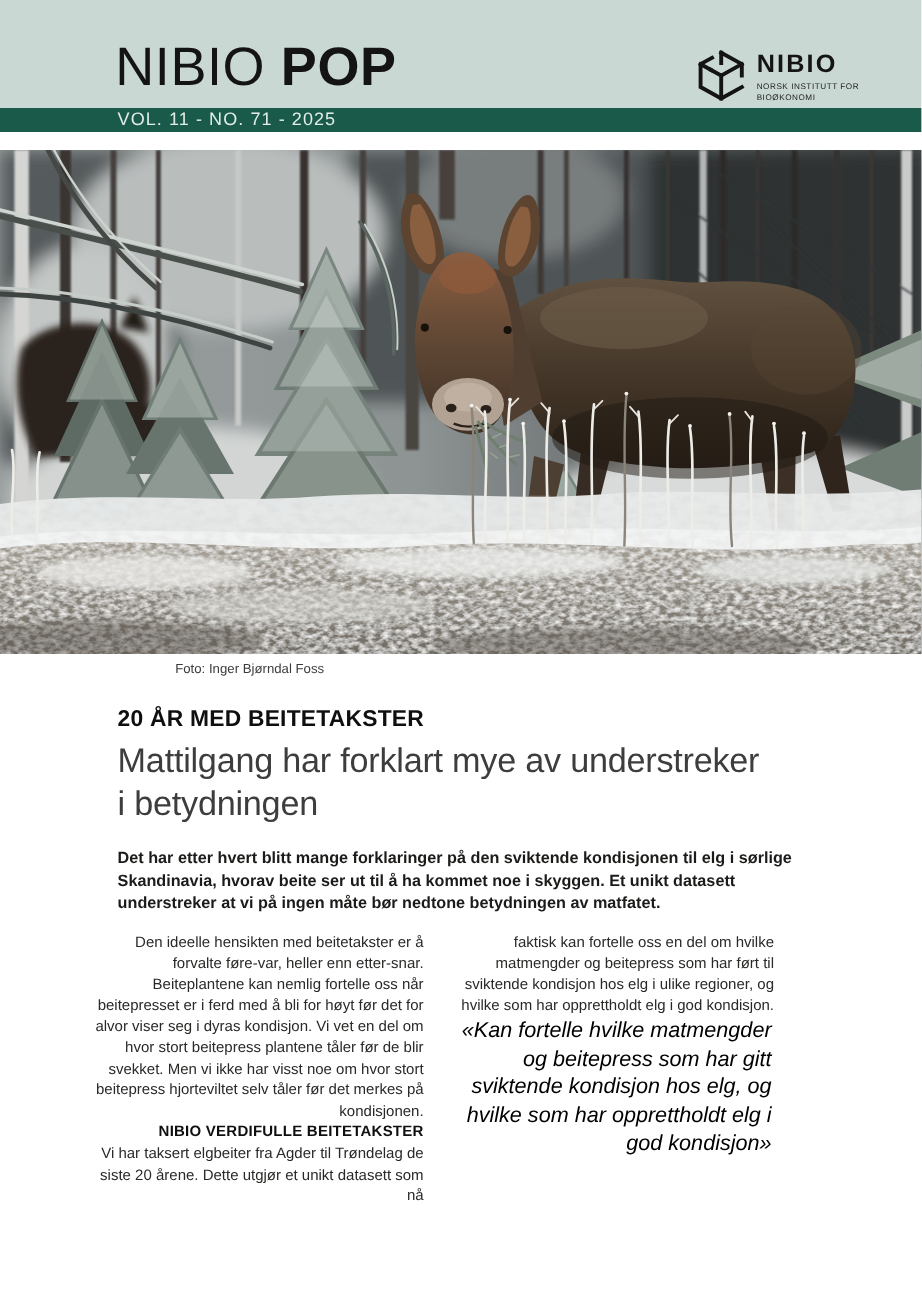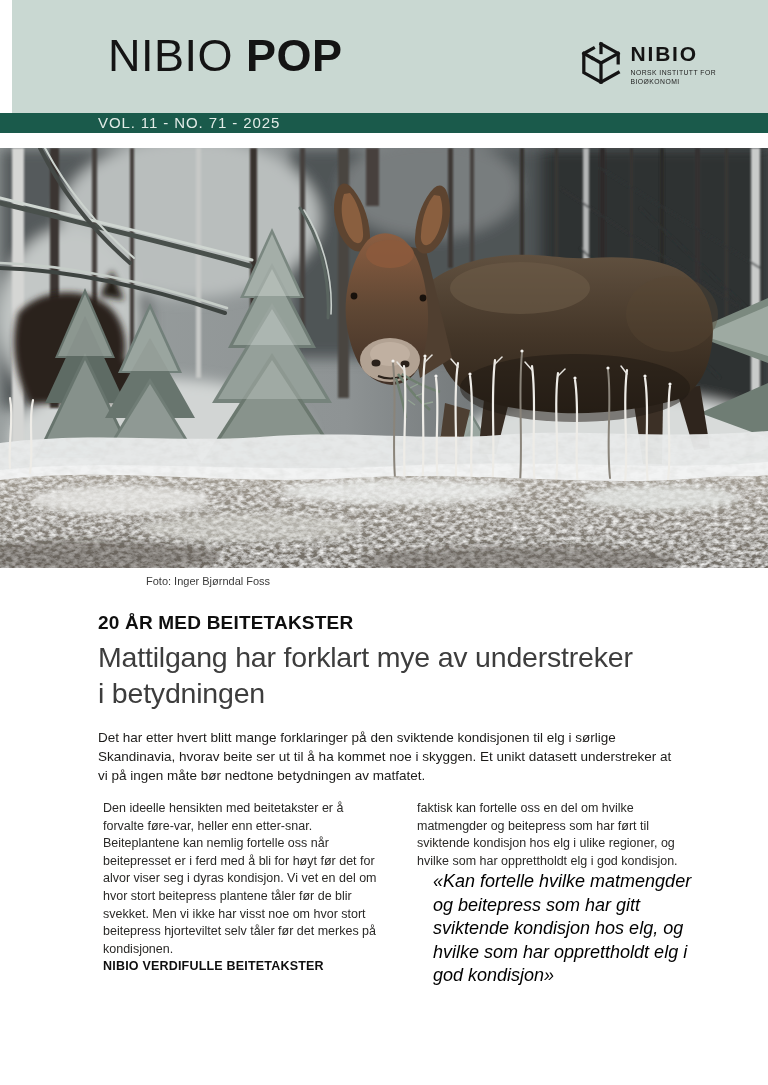--- a/index.html
+++ b/index.html
@@ -2,38 +2,38 @@
 <html lang="no"><head>
 <meta charset="utf-8">
 <style>
   html,body{margin:0;padding:0;}
   body{
     width:768px;height:1085px;background:#ffffff;position:relative;overflow:hidden;
     font-family:"Liberation Sans", sans-serif;
     -webkit-print-color-adjust:exact;
   }
   
-  .masthead{background:#c9d8d2;height:113px;position:relative;margin-left:12px;}
+  .masthead{background:#c9d8d2;height:90px;position:relative;}
   .brand{position:absolute;left:96px;top:33px;font-size:45px;line-height:1;color:#141414;font-weight:400;letter-spacing:0.5px;white-space:nowrap;}
   .brand .bold{font-weight:700;}
   .logo{position:absolute;right:52px;top:41px;display:flex;align-items:flex-start;gap:9px;}
   .logo-icon{width:42px;height:44px;flex:none;}
   .logo-name{font-size:21px;font-weight:700;letter-spacing:1.8px;color:#141414;line-height:1;margin-top:2px;}
   .logo-sub{font-size:6.8px;letter-spacing:0.45px;color:#222;margin-top:3.5px;line-height:1.4;font-weight:500;}
   .issuebar{background:#1a5a4b;height:20px;line-height:20px;color:#e2ece7;font-size:15px;letter-spacing:0.9px;padding-left:98px;font-weight:400;}
   .hero-gap{height:15px;background:#fff;}
   
   .hero{width:768px;height:420px;display:block;background:#9aa0a0;}
   .credit{margin:7px 0 0 98px;font-size:11px;color:#3b3b3b;padding-left:48px;}
   
   .kicker{margin:25px 98px 0;font-size:19px;font-weight:700;color:#0f0f0f;letter-spacing:0.2px;}
   .title{margin:5px 98px 0;font-size:28.5px;line-height:36px;color:#3d3d3d;font-weight:400;letter-spacing:-0.2px;}
-  .lede{margin:17px 98px 0;width:576px;font-size:13.5px;line-height:19px;font-weight:400;color:#1c1b19;}
-  .cols{margin:15px 103px 0;display:grid;grid-template-columns:284px 284px;column-gap:30px;
-        font-size:12.5px;line-height:17.6px;color:#2a2927;}
+  .lede{margin:17px 98px 0;width:576px;font-size:13.5px;line-height:19px;font-weight:700;color:#1c1b19;}
+  .cols{margin:15px 69px 0;display:grid;grid-template-columns:284px 284px;column-gap:8px;
+        font-size:12.5px;line-height:17.6px;color:#2a2927;text-align:right;}
   .col p{margin:0;}
   .subhead{font-weight:700;margin-top:17px;font-size:12.5px;color:#0f0f0f;letter-spacing:0.2px;}
   .quote{margin-top:21px;padding-left:16px;padding-right:2px;font-style:italic;font-size:18px;line-height:23.5px;color:#000000;}
 </style>
 </head>
 <body>
 
 <header class="masthead">
   <div class="brand"><span>NIBIO </span><span class="bold">POP</span></div>
   <div class="logo">
@@ -317,18 +317,19 @@
 <h1 class="title">
   <span>Mattilgang har forklart mye av understreker</span><br>
   <span>i betydningen</span>
 </h1>
 <p class="lede">Det har etter hvert blitt mange forklaringer på den sviktende kondisjonen til elg i sørlige Skandinavia, hvorav beite ser ut til å ha kommet noe i skyggen. Et unikt datasett understreker at vi på ingen måte bør nedtone betydningen av matfatet.</p>
 
 <div class="cols">
   <div class="col">
     <p>Den ideelle hensikten med beitetakster er å forvalte føre-var, heller enn etter-snar. Beiteplantene kan nemlig fortelle oss når beitepresset er i ferd med å bli for høyt før det for alvor viser seg i dyras kondisjon. Vi vet en del om hvor stort beitepress plantene tåler før de blir svekket. Men vi ikke har visst noe om hvor stort beitepress hjorteviltet selv tåler før det merkes på kondisjonen.</p>
     <p class="subhead">NIBIO VERDIFULLE BEITETAKSTER</p>
+    <p class="p2">Vi har taksert elgbeiter fra Agder til Trøndelag de siste 20 årene. Dette utgjør et unikt datasett som nå</p>
   </div>
   <div class="col">
     <p>faktisk kan fortelle oss en del om hvilke matmengder og beitepress som har ført til sviktende kondisjon hos elg i ulike regioner, og hvilke som har opprettholdt elg i god kondisjon.</p>
     <p class="quote">«Kan fortelle hvilke matmengder og beitepress som har gitt sviktende kondisjon hos elg, og hvilke som har opprettholdt elg i god kondisjon»</p>
   </div>
 </div>
 
 </body></html>

